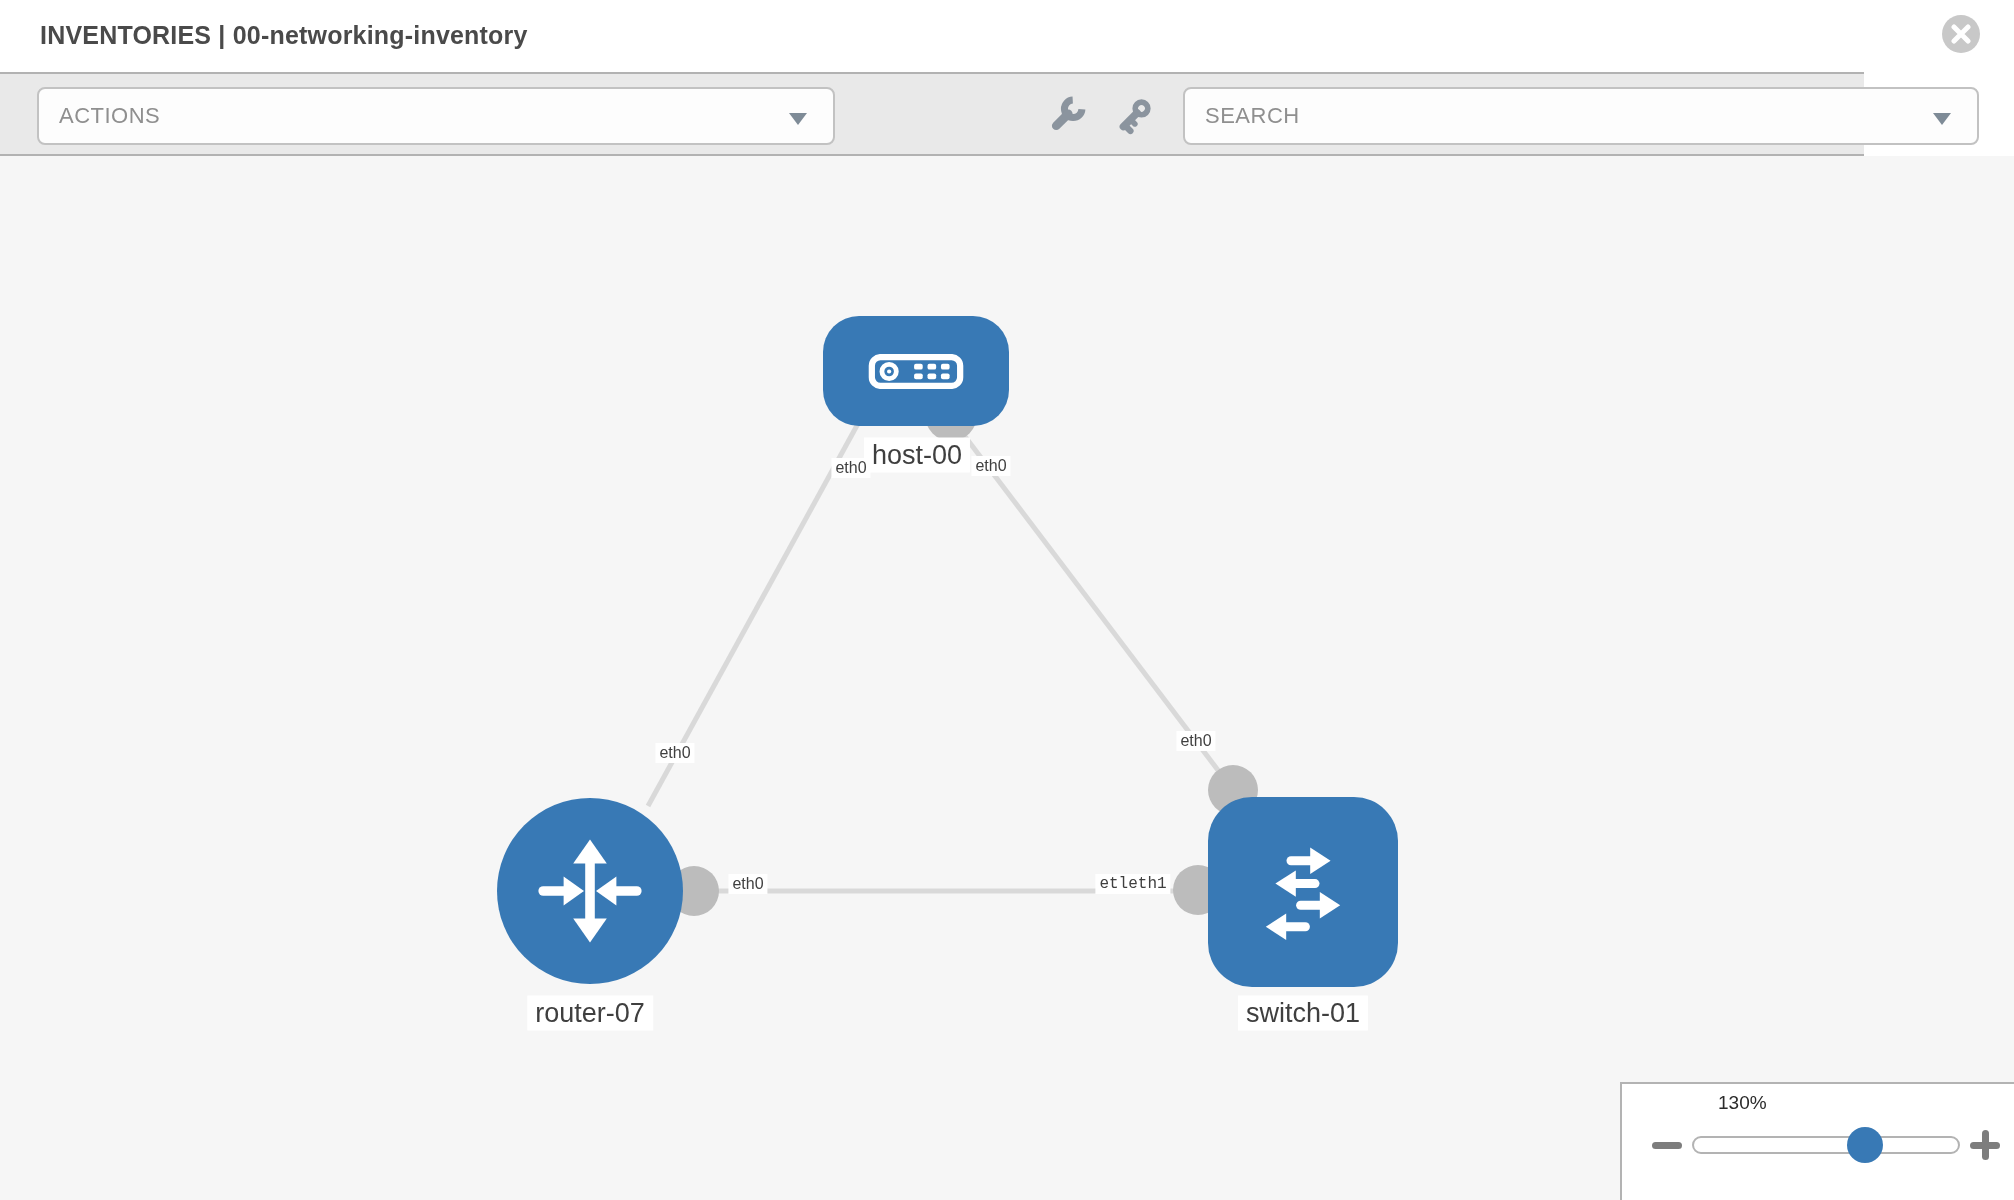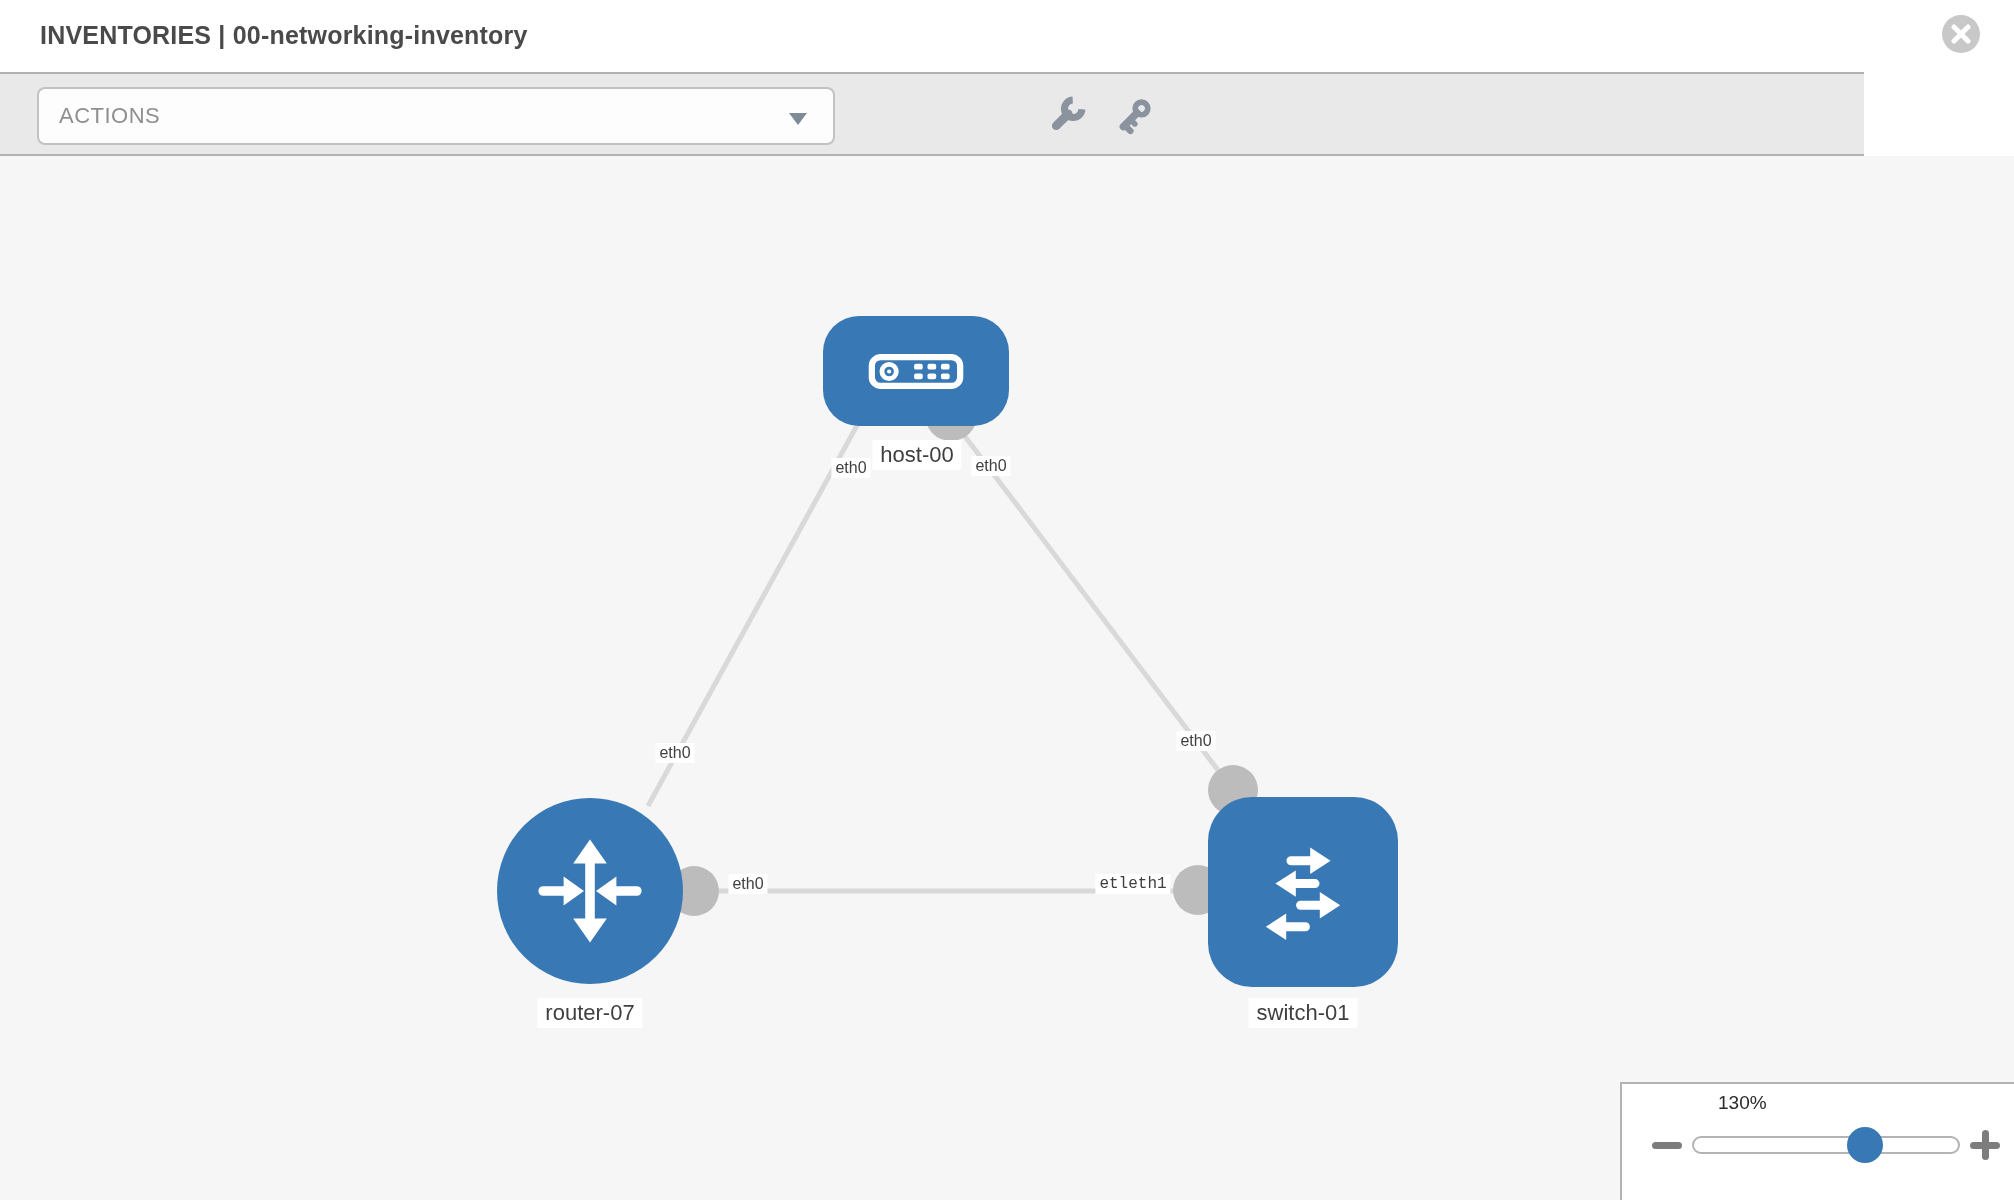--- a/index.html
+++ b/index.html
@@ -34,21 +34,21 @@
   .node { position: absolute; background: #3879b5; }
   .node-host   { left: 823px; top: 160px; width: 186px; height: 110px; border-radius: 36px; }
   .node-router { left: 497px; top: 642px; width: 186px; height: 186px; border-radius: 50%; }
   .node-switch { left: 1208px; top: 641px; width: 190px; height: 190px; border-radius: 44px; }
   .node svg { position: absolute; }
   .node-host svg   { left: 45px; top: 38px; }
   .node-router svg { left: 33px; top: 33px; }
   .node-switch svg { left: 35px; top: 35px; }
 
   .lbl { position: absolute; transform: translate(-50%, -50%); background: #ffffff; color: #3f3f3f; white-space: nowrap; }
-  .lbl-node { font-size: 22px; padding: 2px 8px; }
+  .lbl-node { font-size: 27px; padding: 2px 8px; }
   .lbl-if   { font-size: 16px; padding: 1px 4px; }
 
   
   .zoom-panel { position: absolute; left: 1620px; top: 926px; width: 420px; height: 140px; background: #ffffff;
                 border: 2px solid #b3b3b3; }
   .zoom-level { position: absolute; left: 96px; top: 8px; width: 220px; 
                 font-size: 19px; color: #2b2b2b; }
   .zoom-out-bar { position: absolute; left: 30px; top: 58px; width: 30px; height: 7px; border-radius: 4px;
                   background: #7d7d7d; cursor: pointer; }
   .zoom-in-wrap { position: absolute; left: 348px; top: 46px; width: 30px; height: 30px; cursor: pointer; }
@@ -91,20 +91,24 @@
       <svg width="40" height="40" viewBox="0 0 32 32">
         <g transform="rotate(45 16 16)" stroke="#8b949e" fill="none">
           <circle cx="16" cy="7.5" r="5" stroke-width="4.6"></circle>
           <path d="M16 12.5 L16 28" stroke-width="6" stroke-linecap="round"></path>
           <path d="M16 26.5 L22.5 26.5" stroke-width="5" stroke-linecap="round"></path>
           <path d="M16 20 L21 20" stroke-width="4.4" stroke-linecap="round"></path>
         </g>
       </svg>
     </div>
 
+    <div class="ddl ddl-search">
+      <span class="ddl-text">SEARCH</span>
+      <span class="caret"></span>
+    </div>
   </div>
 
   <div class="canvas">
 
     <svg class="wires" width="2014" height="1044" viewBox="0 0 2014 1044">
 
       <line x1="860" y1="264" x2="648" y2="650" stroke="#d9d9d9" stroke-width="5"></line>
       <line x1="951" y1="262" x2="1233" y2="634" stroke="#d9d9d9" stroke-width="5"></line>
       <line x1="694" y1="735" x2="1198" y2="735" stroke="#d9d9d9" stroke-width="5"></line>
 

